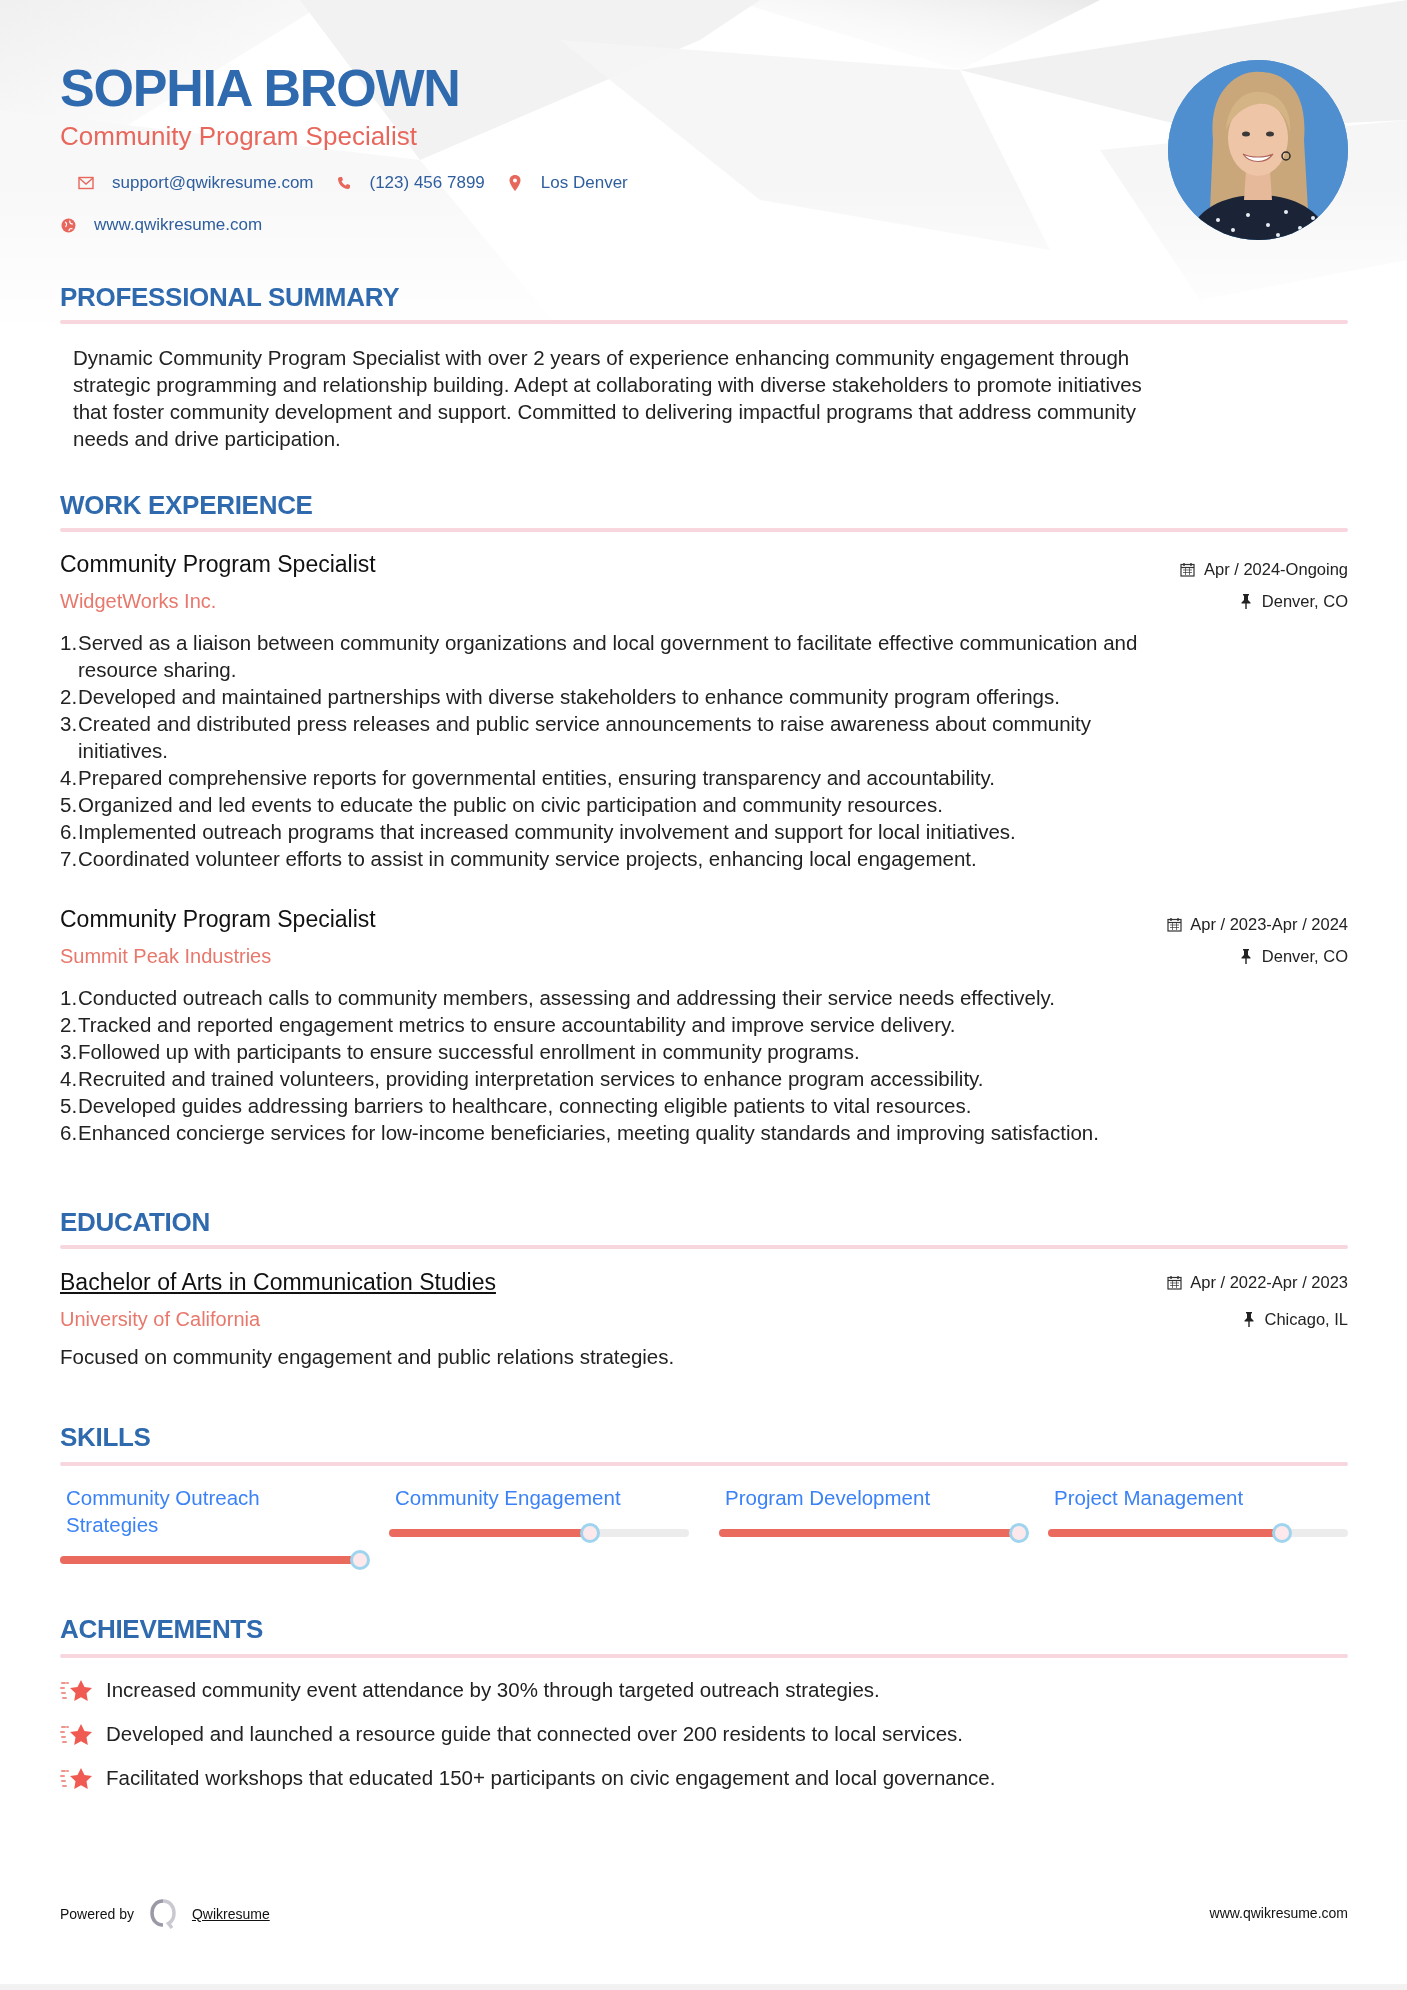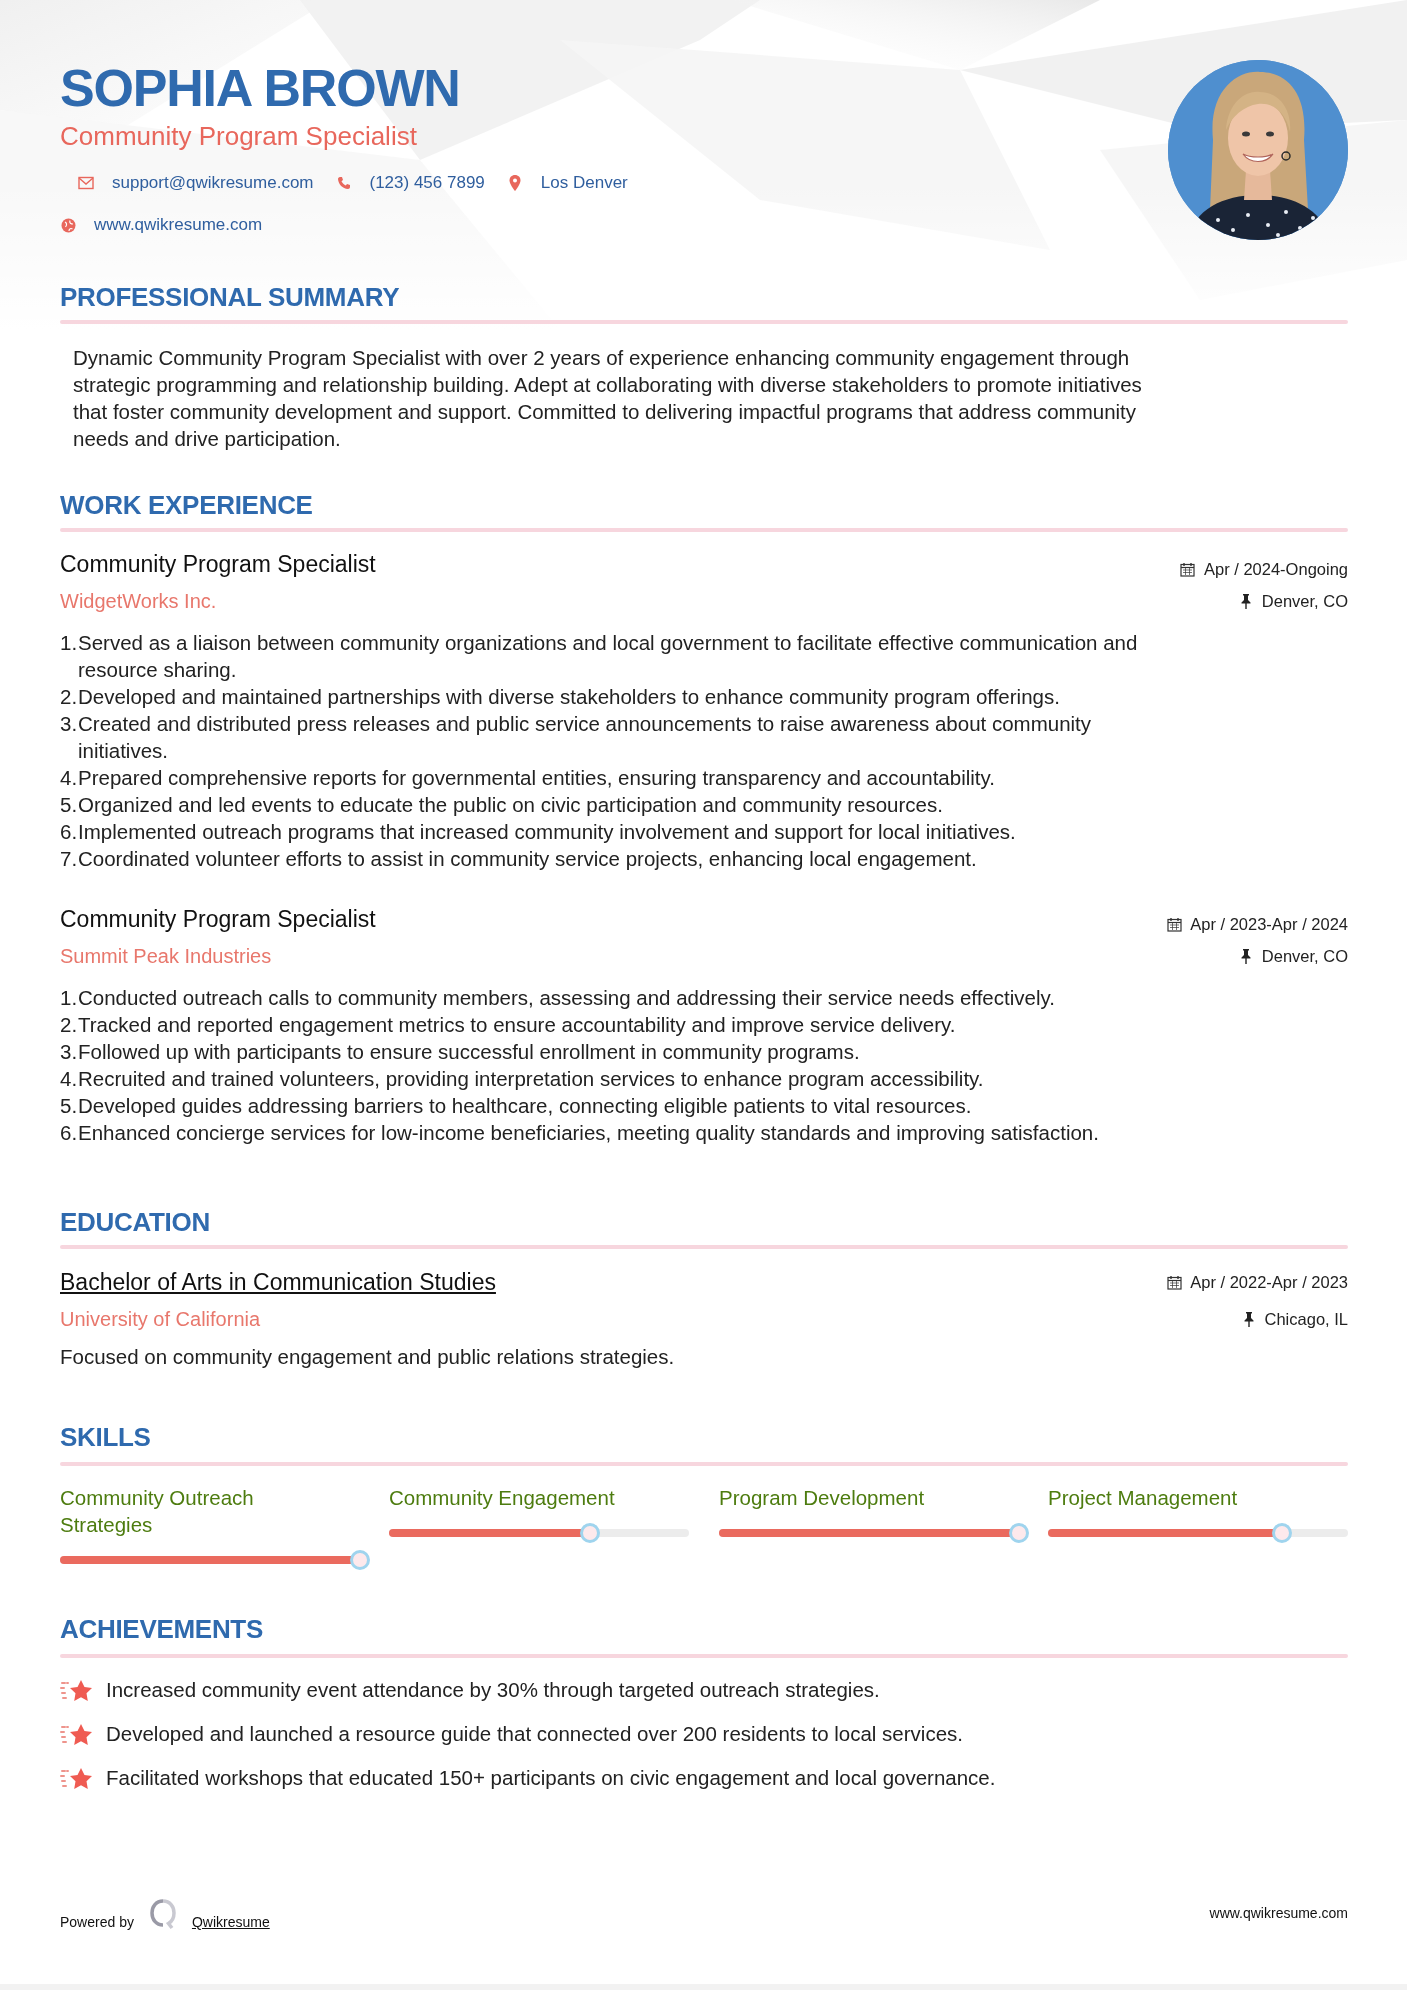--- a/index.html
+++ b/index.html
@@ -26,31 +26,31 @@
   .company { position: absolute; left: 60px; font-size: 20px; color: #e8776c; line-height: 26px; }
   .meta { position: absolute; right: 59px; font-size: 16.5px; color: #222; display: flex; align-items: center; line-height: 22px; }
   .meta .ico { width: 16px; height: 16px; margin-right: 8px; display: inline-flex; align-items: center; justify-content: center; }
 
   .olist { position: absolute; left: 60px; width: 1288px; list-style: none; font-size: 20.5px; line-height: 27px; color: #222; }
   .olist li { display: flex; }
   .olist .num { width: 18px; flex: 0 0 18px; }
 
   
   .skill { position: absolute; width: 300px; }
-  .skill-name { font-size: 20.5px; line-height: 27px; color: #4d7c0f; }
+  .skill-name { font-size: 20.5px; line-height: 27px; color: #3b82f6; margin-left: 6px; }
   .skill-bar { position: absolute; left: 0; width: 300px; height: 8px; background: #ececec; border-radius: 4px; }
   .skill-fill { position: absolute; left: 0; top: 0; height: 8px; background: #ea6a5e; border-radius: 4px; }
   .skill-knob { position: absolute; top: -6px; width: 20px; height: 20px; border-radius: 50%; background: #fde9ec; border: 3px solid #9fd4ee; margin-left: -10px; }
 
   
   .ach { position: absolute; left: 60px; display: flex; align-items: center; font-size: 20.5px; color: #222; line-height: 27px; }
   .ach .ico { width: 34px; height: 26px; margin-right: 12px; }
 
   
-  .footer-left { position: absolute; left: 60px; top: 1898px; display: flex; align-items: flex-end; font-size: 14px; color: #111; }
+  .footer-left { position: absolute; left: 60px; top: 1898px; display: flex; align-items: center; font-size: 14px; color: #111; }
   .footer-left .q { margin: 0 14px 0 14px; width: 30px; height: 32px; }
   .footer-left a { color: #111; text-decoration: underline; font-size: 14px; }
   .footer-right { position: absolute; right: 59px; top: 1905px; font-size: 14px; color: #111; }
   .bottom-band { position: absolute; left: 0; top: 1984px; width: 1407px; height: 6px; background: #f2f2f2; }
 </style>
 </head>
 <body>
 
 <svg class="bg-shapes" viewBox="0 0 1407 330" preserveAspectRatio="none">
   <defs>

